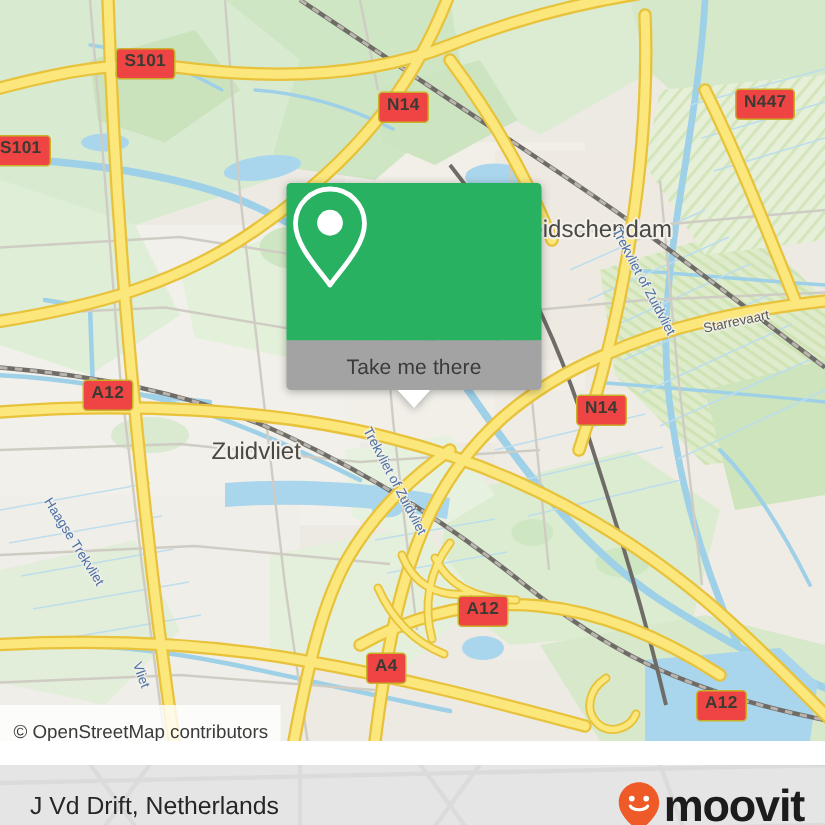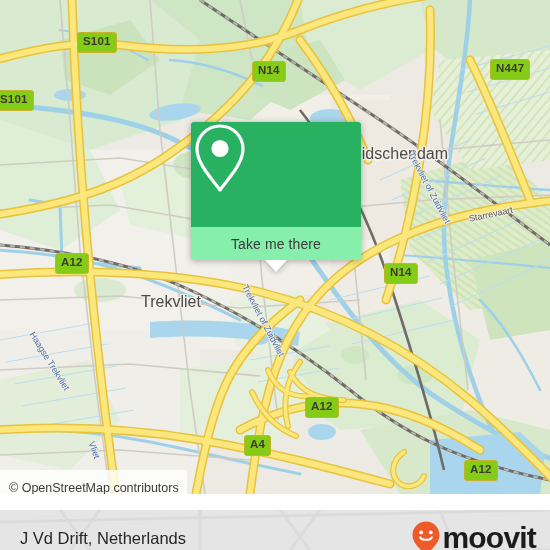--- a/index.html
+++ b/index.html
@@ -43,21 +43,21 @@
   .area-label{
     font-size:9px;
     color:#5b5a55;
     text-shadow:
       1.2px 0 #f2f0ea, -1.2px 0 #f2f0ea, 0 1.2px #f2f0ea, 0 -1.2px #f2f0ea;
   }
 
   
   .shield{
     position:absolute;
-    background:#84cc16;
+    background:#ef4444;
     border:1.6px solid #c9b22a;
     border-radius:3px;
     color:#3c3a33;
     font-size:11.5px;
     font-weight:bold;
     line-height:1;
     padding:3px 5px 4px 5px;
     letter-spacing:0.2px;
     white-space:nowrap;
     box-sizing:border-box;
@@ -71,21 +71,21 @@
     filter:drop-shadow(0 1px 3px rgba(0,0,0,.30));
   }
   .popup-head{
     height:105px;
     background:#27b161;
     border-radius:3px 3px 0 0;
     display:flex;align-items:center;justify-content:center;
   }
   .popup-foot{
     height:33px;
-    background:#86efac;
+    background:#a3a3a3;
     border-radius:0 0 3px 3px;
     display:flex;align-items:center;justify-content:center;
     position:relative;
   }
   .popup-foot-label{
     font-size:14px;
     color:#3b3b3b;
     letter-spacing:0.1px;
   }
   .popup-tail{
@@ -298,21 +298,21 @@
         <g stroke="#e8c23a" stroke-width="6">
             <path d="M404,452 C392,460 390,474 398,482 C406,490 420,486 424,476"></path>
           </g>
         <g stroke="#fbe77c" stroke-width="3.6">
             <path d="M404,452 C392,460 390,474 398,482 C406,490 420,486 424,476"></path>
           </g>
       </g>
     </svg>
 
     <div class="mlabel city" style="left:344px;top:145px;">Leidschendam</div>
-    <div class="mlabel city" style="left:141px;top:293px;">Trekvliet</div>
+    <div class="mlabel city" style="left:141px;top:293px;">Zuidvliet</div>
 
     <div class="mlabel water-label" style="left:415px;top:150px;transform:rotate(62deg);transform-origin:0 0;">Trekvliet of Zuidvliet</div>
     <div class="mlabel water-label" style="left:249px;top:283px;transform:rotate(62deg);transform-origin:0 0;">Trekvliet of Zuidvliet</div>
     <div class="mlabel water-label" style="left:36px;top:330px;transform:rotate(58deg);transform-origin:0 0;">Haagse Trekvliet</div>
     <div class="mlabel water-label" style="left:96px;top:440px;transform:rotate(70deg);transform-origin:0 0;">Vliet</div>
 
     <div class="mlabel area-label" style="left:468px;top:214px;transform:rotate(-12deg);transform-origin:0 0;">Starrevaart</div>
 
     <div class="shield" style="left:77px;top:32px;">S101</div>
     <div class="shield" style="left:-6px;top:90px;">S101</div>

